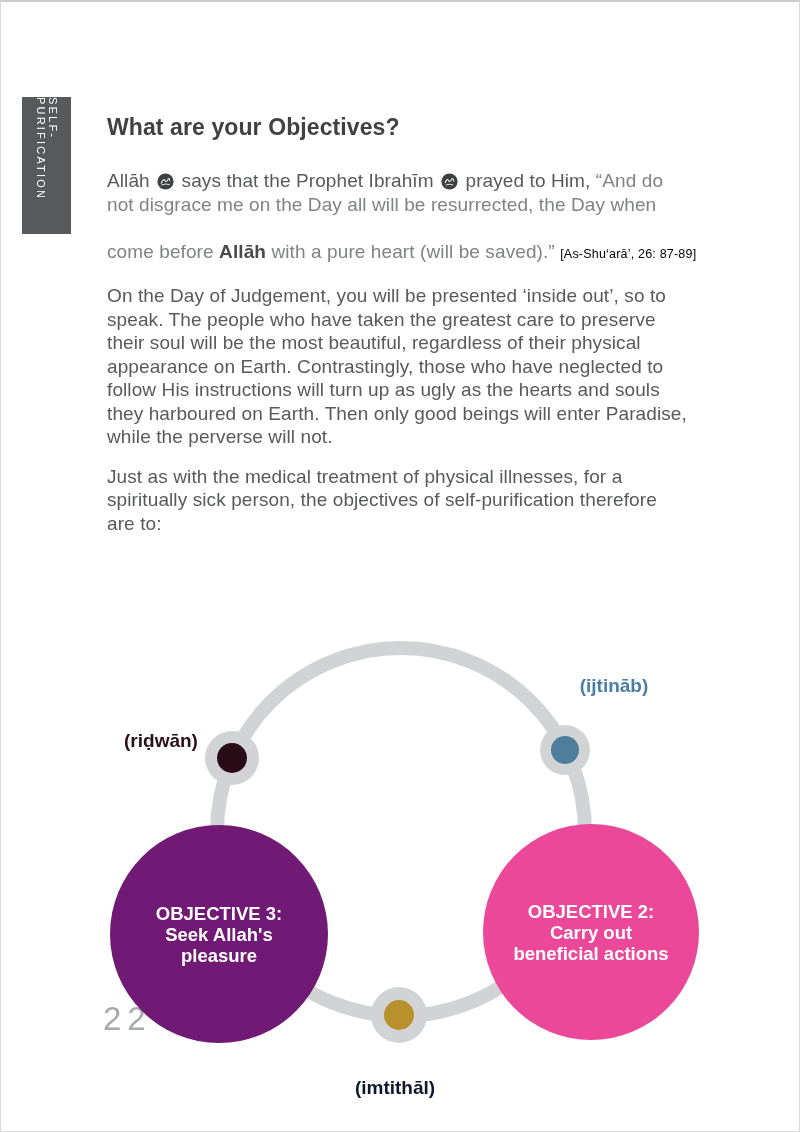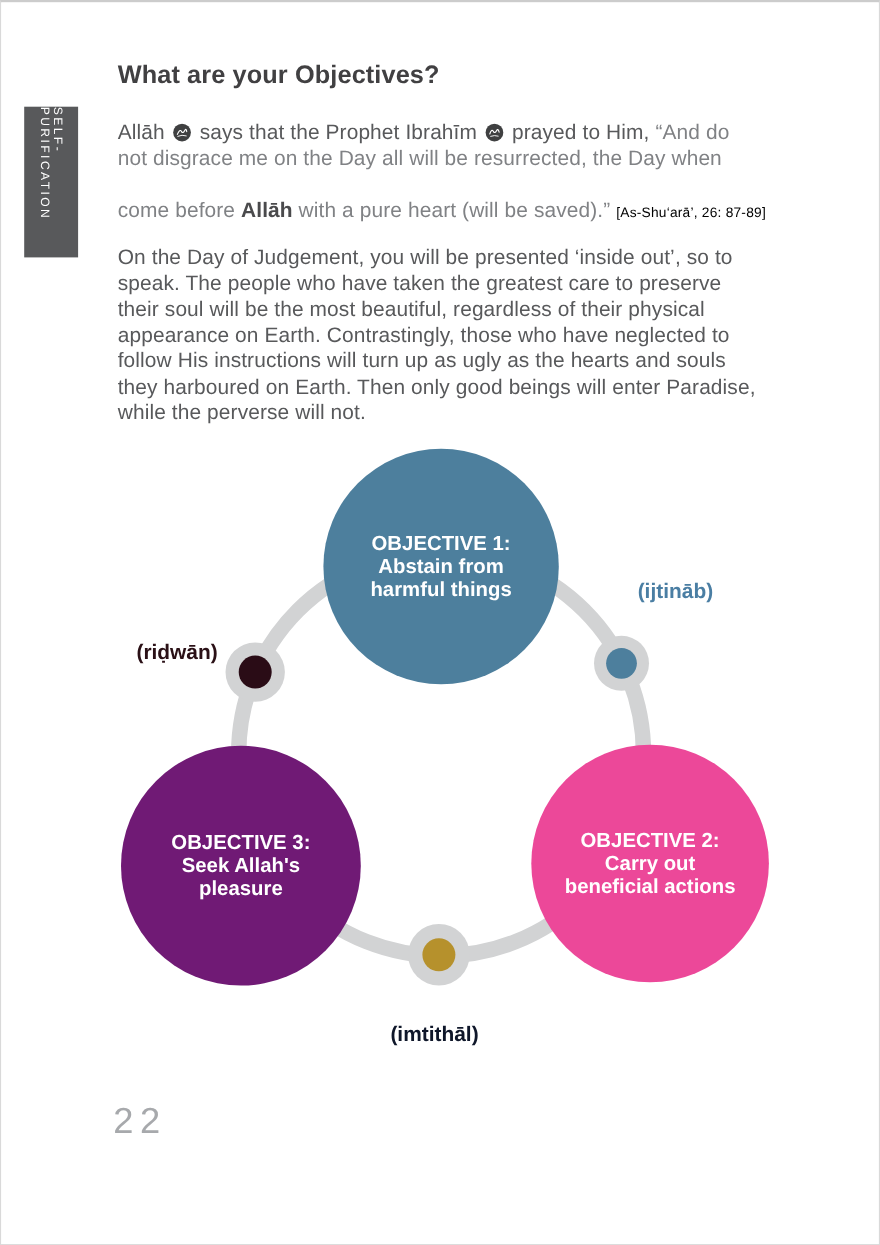--- a/index.html
+++ b/index.html
@@ -24,21 +24,21 @@
     display: flex; align-items: center; justify-content: center;
   }
   .side-tab span {
     writing-mode: vertical-rl;
     color: #ffffff;
     font-size: 11px;
     letter-spacing: 2.2px;
     font-weight: 400;
   }
   
-  .text-col { padding-top: 52px; margin-left: 106px; width: 614px; }
+  .text-col { padding-top: 112px; margin-left: 106px; width: 614px; }
   h1.title {
     font-size: 23px; line-height: 27px;
     font-weight: bold; color: #414042;
     letter-spacing: 0.1px;
   }
   .para {
     font-size: 19px; line-height: 23.5px;
     color: #58595b; letter-spacing: 0.1px;
   }
   .p1 { margin-top: 28px; }
@@ -113,46 +113,42 @@
     </p>
 
     <p class="para p2 pre">On the Day of Judgement, you will be presented ‘inside out’, so to
 speak. The people who have taken the greatest care to preserve
 their soul will be the most beautiful, regardless of their physical
 appearance on Earth. Contrastingly, those who have neglected to
 follow His instructions will turn up as ugly as the hearts and souls
 they harboured on Earth. Then only good beings will enter Paradise,
 while the perverse will not.</p>
 
+    <p class="para p3 pre">Just as with the medical treatment of physical illnesses, for a
+spiritually sick person, the objectives of self-purification therefore
+are to:</p>
   </div>
 
   <section class="diagram">
     <svg class="ring-svg" width="800" height="565" viewBox="0 0 800 565">
       <circle cx="400" cy="285" r="184" fill="none" stroke-width="14" stroke="#d2d3d4"></circle>
       <g>
         <circle cx="231" cy="211" r="27" fill="#d2d3d4"></circle>
         <circle cx="231" cy="211" r="15" fill="#2a0c16"></circle>
       </g>
       <g>
         <circle cx="564" cy="203" r="25" fill="#d2d3d4"></circle>
         <circle cx="564" cy="203" r="14" fill="#4d7f9d"></circle>
       </g>
       <g>
         <circle cx="398" cy="468" r="28" fill="#d2d3d4"></circle>
         <circle cx="398" cy="468" r="15" fill="#b6912c"></circle>
       </g>
     </svg>
 
-    <div class="bubble bubble1">
-      <div class="btxt">
-        <div>OBJECTIVE 1:</div>
-        <div class="pre">Abstain from
-harmful things</div>
-      </div>
-    </div>
 
     <div class="bubble bubble2">
       <div class="btxt">
         <div>OBJECTIVE 2:</div>
         <div class="pre">Carry out
 beneficial actions</div>
       </div>
     </div>
 
     <div class="bubble bubble3">

